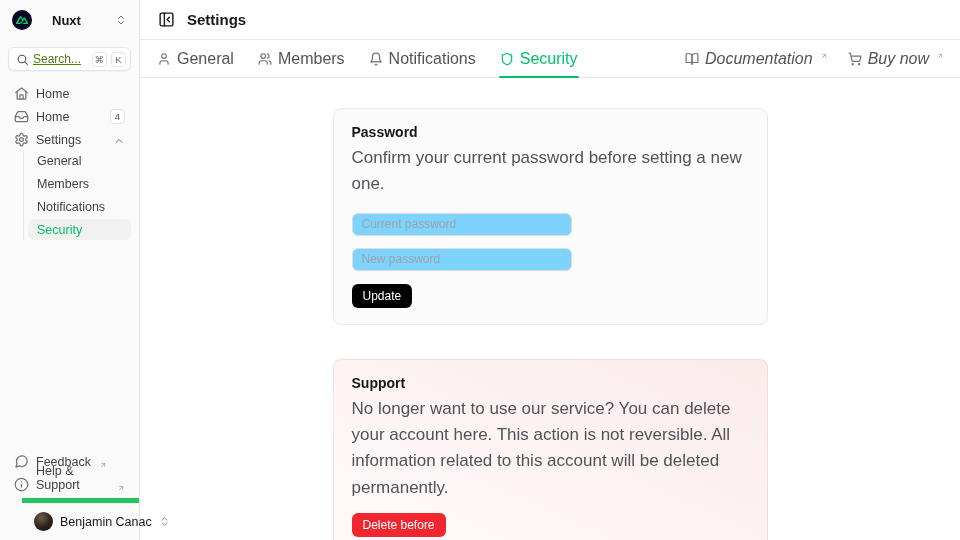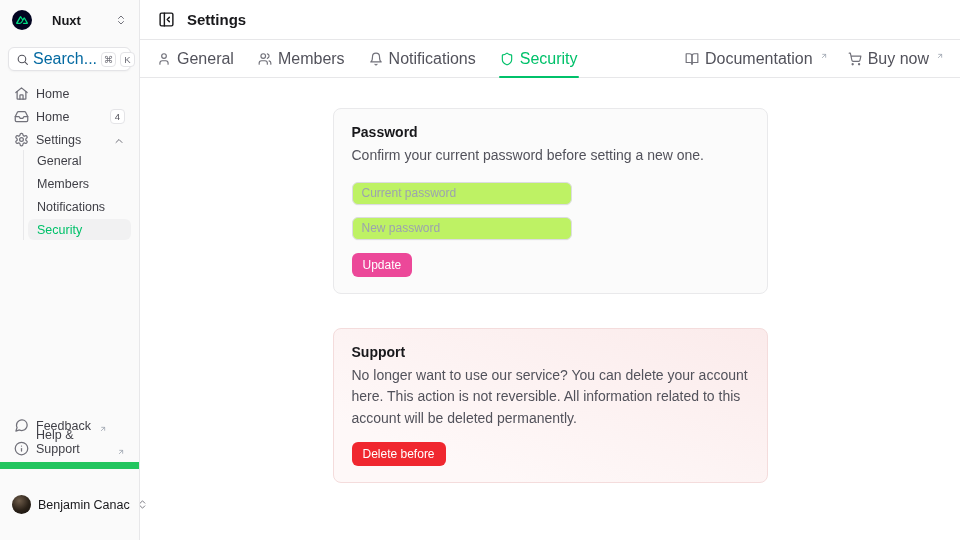--- a/index.html
+++ b/index.html
@@ -16,68 +16,68 @@
   .sidebar { width:140px; min-width:140px; background:#fafafa; border-right:1px solid #e7e7e9; display:flex; flex-direction:column; }
   .sb-header { height:40px; min-height:40px; display:flex; align-items:center; padding:0 8px; }
   .team-btn { flex:1; display:flex; align-items:center; gap:20px; background:none; border:none; padding:2px 4px; border-radius:6px; cursor:pointer; font:inherit; }
   .nuxt-logo { width:20px; height:20px; border-radius:50%; background:#020420; display:flex; align-items:center; justify-content:center; }
   .team-name { flex:1; text-align:left; font-size:13px; font-weight:700; color:#18181b; }
   .chevrons { color:#71717a; }
 
   .sb-search { padding:7px 8px 9px; }
   .search-box { height:24px; background:#fff; border:1px solid #e4e4e7; border-radius:6px; display:flex; align-items:center; gap:4px; padding:0 4px 0 7px; box-shadow:0 1px 2px rgba(0,0,0,.04); cursor:text; }
   .search-box .icon { color:#52525b; }
-  .search-placeholder { flex:1; font-size:16px; color:#0369a1; }
+  .search-placeholder { flex:1; font-size:12px; color:#4d7c0f;text-decoration:underline; }
   .kbd { min-width:15px; height:15px; padding:0 2px; border:1px solid #e4e4e7; background:#fff; border-radius:4px; font-size:9.5px; color:#71717a; display:flex; align-items:center; justify-content:center; }
 
   .sb-nav { padding:0 8px; display:flex; flex-direction:column; gap:2px; }
   .nav-item { height:21px; display:flex; align-items:flex-end; gap:7px; padding:0 6px; border-radius:6px; font-size:12.5px; color:#3f3f46; cursor:pointer; }
   .nav-item .icon { color:#71717a; }
   .nav-label { flex:1; white-space:nowrap; }
   .badge { min-width:15px; height:15px; padding:0 3px; border:1px solid #e4e4e7; background:#fff; border-radius:4px; font-size:9.5px; color:#52525b; display:flex; align-items:center; justify-content:center; }
   .subnav { margin:1px 0 0 15px; border-left:1px solid #e8e8ea; padding-left:4px; display:flex; flex-direction:column; gap:2px; }
   .sub-item { height:21px; display:flex; align-items:center; padding:0 9px; border-radius:6px; font-size:12.5px; color:#3f3f46; cursor:pointer; }
   .sub-item.active { background:#f1f1f2; color:#00c16a; font-weight:500; }
 
   .sb-spacer { flex:1; }
   .sb-footer { padding:4px 8px 6px; display:flex; flex-direction:column; gap:2px; }
   .ext-arrow { color:#9ca3af; margin:-5px 0 0 1px; }
-  .sb-user { border-top:7px solid #22c55e; padding:24px 8px; }
+  .sb-user { border-top:5px solid #22c55e; padding:7px 8px;margin-left:22px; }
   .user-row { display:flex; align-items:center; gap:7px; padding:2px 4px; border-radius:6px; cursor:pointer; background:none; border:none; font:inherit; width:100%; }
   .avatar { width:19px; height:19px; border-radius:50%; background:radial-gradient(circle at 38% 30%, #6e5c4a 0%, #2a2118 55%, #120d09 100%); flex:none; }
   .user-name { flex:1; text-align:left; font-size:12.5px; font-weight:500; color:#18181b; white-space:nowrap; }
 
   
   .main { flex:1; display:flex; flex-direction:column; min-width:0; }
   .page-header { height:40px; min-height:40px; border-bottom:1px solid #e7e7e9; display:flex; align-items:center; gap:10px; padding:0 16px; }
   .collapse-btn { background:none; border:none; cursor:pointer; color:#18181b; padding:2px; display:flex; }
   .page-title { font-size:15px; font-weight:700; }
 
   .tabbar { height:38px; min-height:38px; border-bottom:1px solid #e7e7e9; display:flex; align-items:center; padding:0 16px; gap:22px; }
   .tab { position:relative; height:100%; display:flex; align-items:center; gap:6px; font-size:12.5px; color:#52525b; cursor:pointer; background:none; border:none; font:inherit; padding:0 1px; }
   .tab .icon { color:#71717a; }
   .tab.active { color:#00c16a; }
   .tab.active .icon { color:#00c16a; }
   .tab.active::after { content:""; position:absolute; left:0; right:0; bottom:-1px; height:2px; border-radius:2px; background:#00c16a; }
-  .tabbar-right { margin-left:auto; display:flex; align-items:flex-end; gap:20px; }
+  .tabbar-right { margin-left:auto; display:flex; align-items:flex-end; gap:20px;font-style:italic; }
   .tb-link { display:flex; align-items:center; gap:6px; font-size:12.5px; color:#52525b; cursor:pointer; background:none; border:none; font:inherit; }
   .tb-link .icon { color:#71717a; }
 
   .content { flex:1; overflow:auto; padding:30px 0 20px; }
   .card { width:435px; margin:0 auto; border-radius:8px; padding:15px 18px 16px; }
   .card + .card { margin-top:34px; }
   .password-card { background:#fbfbfb; border:1px solid #e9e9eb; }
   .account-card { background:linear-gradient(to top right, #fef8f8 20%, #fbebeb 100%); border:1px solid #f4dcdc; }
   .card-title { font-size:14px; font-weight:700; color:#18181b; }
-  .card-desc { font-size:14px; color:#52525b; margin-top:5px; line-height:1.55; }
-  .pw-input { display:block; width:220px; height:23px; margin-top:12px; border:1px solid #dcdce0; border-radius:6px; padding:0 9px; font-size:12px; color:#18181b; background:#bef264; font-family:inherit; box-shadow:0 1px 1px rgba(0,0,0,.02); }
+  .card-desc { font-size:17px; color:#52525b; margin-top:5px; line-height:1.55; }
+  .pw-input { display:block; width:220px; height:23px; margin-top:12px; border:1px solid #dcdce0; border-radius:6px; padding:0 9px; font-size:12px; color:#18181b; background:#7dd3fc; font-family:inherit; box-shadow:0 1px 1px rgba(0,0,0,.02); }
   .pw-input:first-of-type { margin-top:15px; }
   .pw-input::placeholder { color:#9ca3af; }
   .btn { border:none; border-radius:6px; color:#fff; font-size:12px; font-weight:500; padding:5px 11px; cursor:pointer; font-family:inherit; display:inline-block; }
-  .btn-update { background:#ec4899; margin-top:13px; }
+  .btn-update { background:#000000; margin-top:13px; }
   .btn-delete { background:#f0272f; margin-top:12px; }
 </style>
 </head>
 <body>
 
 <aside class="sidebar">
 
   <div class="sb-header">
     <button class="team-btn">
       <span class="nuxt-logo">

